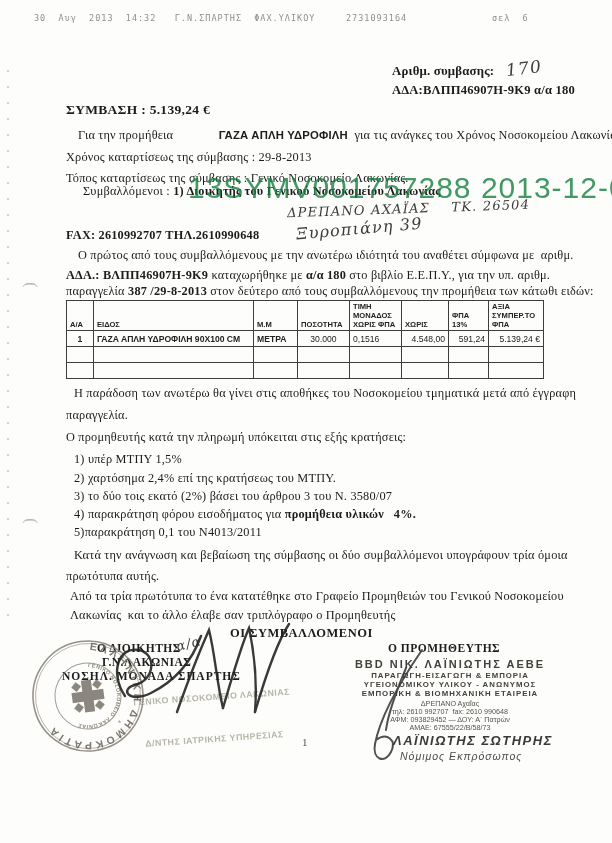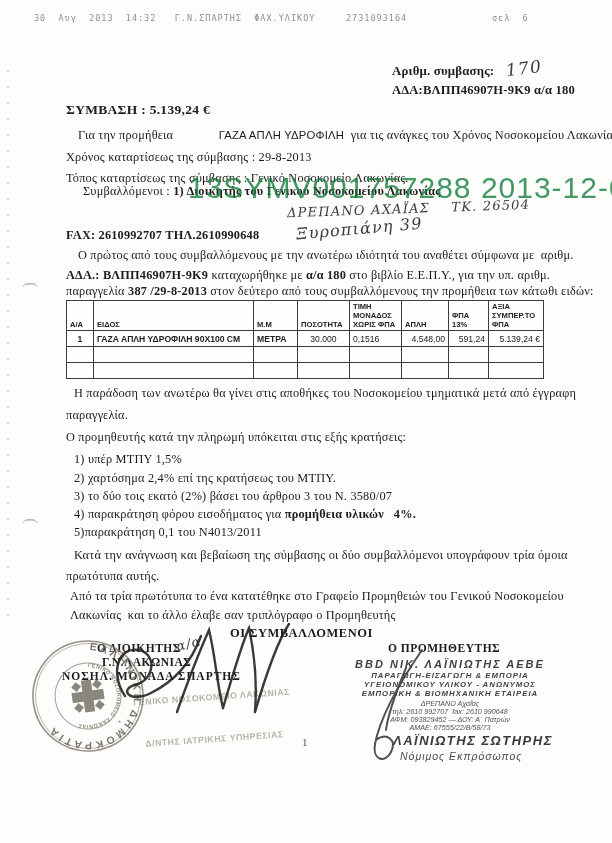--- a/index.html
+++ b/index.html
@@ -17,21 +17,21 @@
   
   .edge-noise{
     left:7px;top:70px;width:2px;height:560px;
     background:repeating-linear-gradient(#c2c2c2 0 2px,transparent 2px 16px);
     opacity:.7;
   }
   .arc-mark{color:#b5b5b5;font-size:16px;transform:rotate(90deg);}
   
   .tline{font-size:12.3px;letter-spacing:.2px;white-space:pre;}
   .b{font-weight:700;}
-  .bsans{font-family:"Liberation Sans",sans-serif;font-weight:400;font-size:11.3px;padding-left:39px;}
+  .bsans{font-family:"Liberation Sans",sans-serif;font-weight:700;font-size:11.3px;padding-left:39px;}
   .title{font-size:13.5px;font-weight:700;letter-spacing:.3px;}
   
   .hand{
     font-family:"DejaVu Serif",serif;font-style:italic;color:#3c3c3c;
     letter-spacing:1.2px;white-space:pre;
   }
   
   .watermark{
     font-family:"Liberation Sans",sans-serif;font-size:30px;color:#15803d;
     letter-spacing:1px;opacity:.8;white-space:pre;z-index:5;
@@ -45,21 +45,21 @@
   table.items th{
     font-size:7.6px;line-height:1.2;text-align:left;vertical-align:bottom;
     font-weight:700;white-space:normal;color:#222;
   }
   table.items td{font-size:8.6px;height:13px;color:#222;}
   .c{text-align:center;}.r{text-align:right;}
   
   .sig-head{font-size:12.5px;font-weight:700;letter-spacing:.5px;}
   .stampsans{
     font-family:"Liberation Sans",sans-serif;font-weight:700;color:#44413c;
-    white-space:pre;text-align:center;font-style:italic;
+    white-space:pre;text-align:center;
   }
   .faintstamp{
     font-family:"Liberation Sans",sans-serif;font-weight:700;font-size:8.8px;
     color:rgba(125,120,98,.55);text-align:center;line-height:1.6;
     transform:rotate(-4deg);letter-spacing:.5px;white-space:pre;
   }
   .suppliername{
     font-family:"Liberation Sans",sans-serif;font-weight:700;font-style:italic;
     font-size:13px;color:#3a3a38;letter-spacing:1.5px;white-space:pre;
   }
@@ -116,21 +116,21 @@
         <col style="width:40px">
         <col style="width:55px">
     </colgroup>
     <tbody>
         <tr>
       <th class="c">Α/Α</th>
       <th>ΕΙΔΟΣ</th>
       <th>Μ.Μ</th>
       <th>ΠΟΣΟΤΗΤΑ</th>
       <th>ΤΙΜΗ ΜΟΝΑΔΟΣ ΧΩΡΙΣ ΦΠΑ</th>
-      <th>ΑΠΛΗ</th>
+      <th>ΧΩΡΙΣ</th>
       <th>ΦΠΑ 13%</th>
       <th>ΑΞΙΑ ΣΥΜΠΕΡ.ΤΟ ΦΠΑ</th>
     </tr>
     <tr>
       <td class="c b">1</td>
       <td class="b">ΓΑΖΑ ΑΠΛΗ ΥΔΡΟΦΙΛΗ 90Χ100 CM</td>
       <td class="b">ΜΕΤΡΑ</td>
       <td class="c">30.000</td>
       <td>0,1516</td>
       <td class="r">4.548,00</td>

